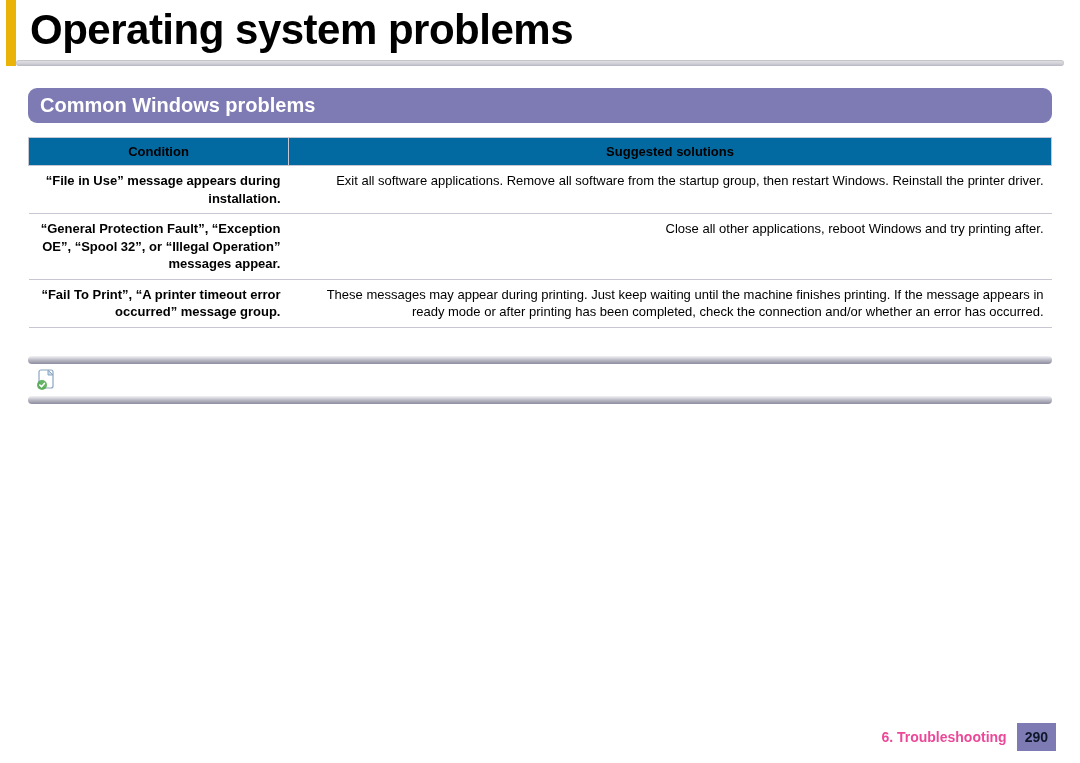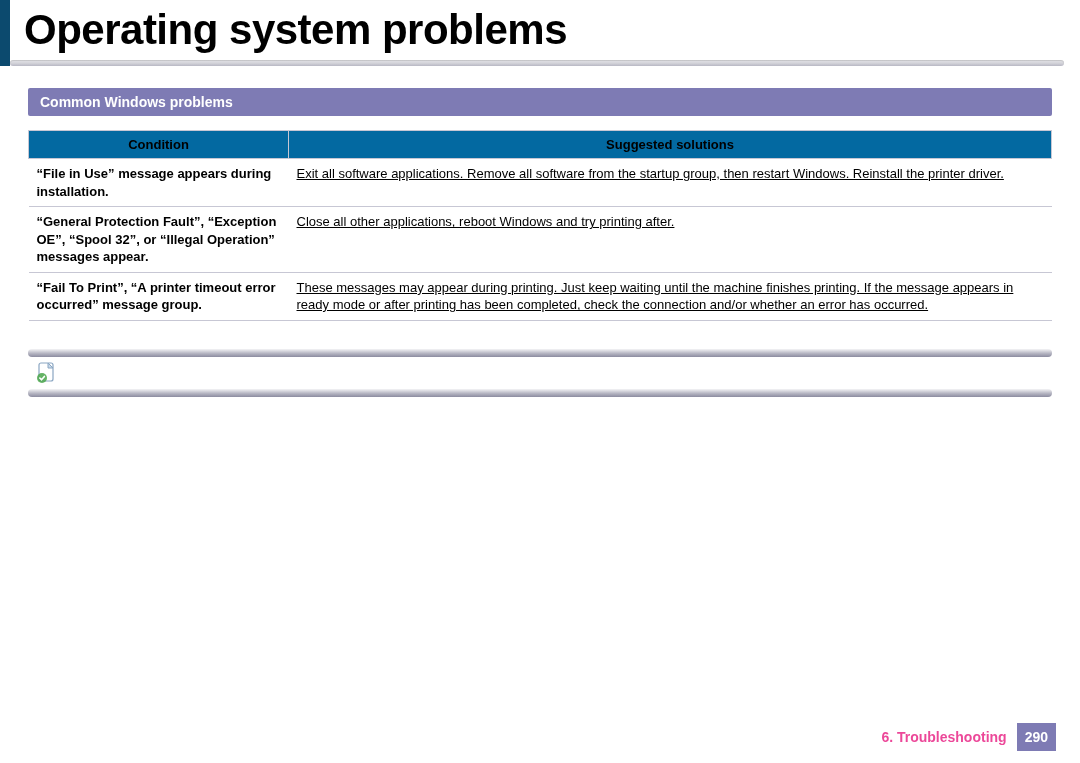--- a/index.html
+++ b/index.html
@@ -7,22 +7,23 @@
   body {
     width: 1080px;
     height: 763px;
     font-family: "Segoe UI", "Myriad Pro", Arial, sans-serif;
     background: #fff;
     position: relative;
     color: #000;
   }
   .page-title-wrap {
     padding: 8px 16px 0 0;
-    border-left: 10px solid #0c4a6e;
+    border-left: 10px solid #eab308;
     position: relative;
+    margin-left: 6px;
   }
   .page-title {
     font-size: 42px;
     font-weight: 700;
     letter-spacing: -0.5px;
     padding-left: 14px;
     color: #000;
     line-height: 1.05;
   }
   .title-underline {
@@ -31,55 +32,54 @@
     background: linear-gradient(to bottom, #e9e9ec 0%, #cfcfd6 60%, #b8b8c4 100%);
     border-radius: 3px;
     box-shadow: 0 1px 1px rgba(0,0,0,.15) inset;
   }
   .content {
     padding: 22px 28px 0 28px;
   }
   .section-bar {
     background: #7e7bb4;
     color: #fff;
-    font-size: 14px;
+    font-size: 20px;
     font-weight: 700;
     padding: 6px 12px;
-    border-radius: 2px;
+    border-radius: 9px;
   }
   .tbl {
     width: 100%;
     margin-top: 14px;
     border-collapse: collapse;
     font-size: 13px;
   }
   .tbl thead th {
     background: #0369a1;
     font-weight: 700;
     text-align: center;
     padding: 6px 8px;
     border: 1px solid #c7c7d4;
     color: #000;
   }
   .tbl thead th:first-child { text-align: center; width: 260px; }
   .tbl tbody td {
     padding: 6px 8px;
     border-bottom: 1px solid #c7c7d4;
     vertical-align: top;
-    text-align: left;
+    text-align: right;
   }
   .tbl tbody td.cond {
     font-weight: 700;
     width: 260px;
     line-height: 1.35;
   }
   .tbl tbody td.sol {
     font-weight: 400;
     line-height: 1.35;
-    text-decoration: underline;
   }
   .note-block {
     margin-top: 28px;
     position: relative;
   }
   .note-bar {
     height: 8px;
     background: linear-gradient(to bottom, #f4f4f6 0%, #babac6 50%, #8c8ca0 100%);
     border-radius: 4px;
   }
@@ -108,21 +108,21 @@
     padding-right: 24px;
     gap: 10px;
   }
   .footer-chapter {
     color: #ec4899;
     font-weight: 700;
     font-size: 14px;
   }
   .footer-page {
     background: #7e7bb4;
-    color: #ffffff;
+    color: #0f172a;
     font-weight: 700;
     font-size: 14px;
     padding: 6px 8px;
     min-width: 36px;
     text-align: center;
   }
 </style>
 </head>
 <body>
 

